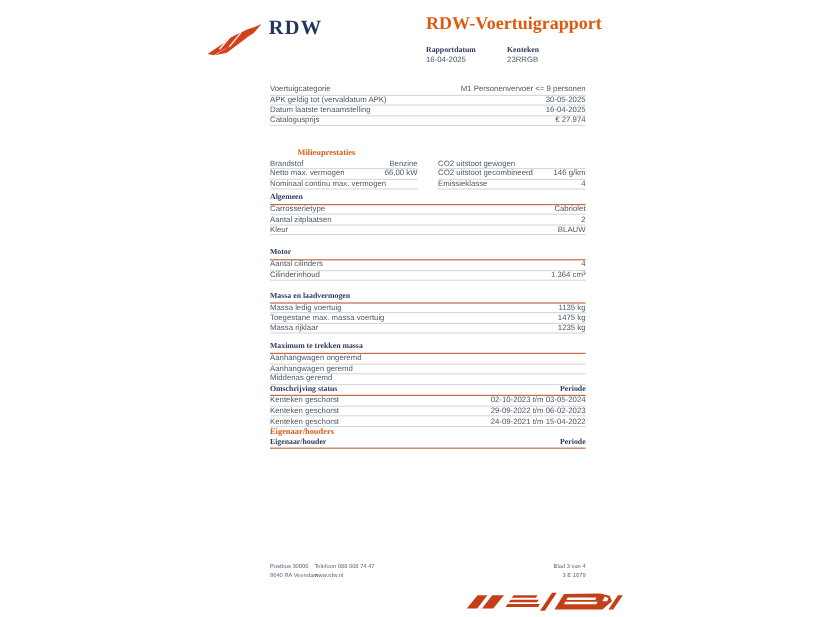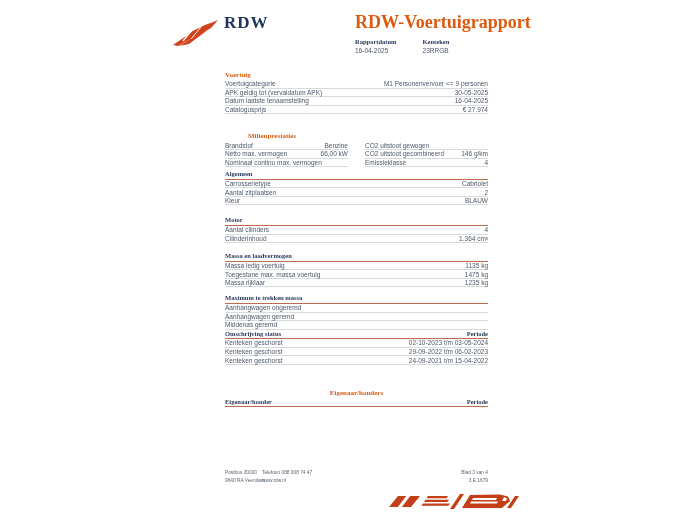--- a/index.html
+++ b/index.html
@@ -2,21 +2,21 @@
 <html><head>
 <meta charset="utf-8">
 <style>
   html,body{margin:0;padding:0;background:#ffffff;}
   body{width:685px;height:514px;font-family:"Liberation Sans",sans-serif;-webkit-font-smoothing:antialiased;}
   .doc{position:relative;width:685px;height:514px;background:#ffffff;overflow:hidden;}
 
   
   .wing{position:absolute;left:173px;top:19px;}
   .wordmark{position:absolute;left:224px;top:13px;font-family:"Liberation Serif",serif;font-weight:bold;font-size:17px;letter-spacing:1px;color:#22355e;}
-  .title{position:absolute;left:355px;top:12px;font-family:"Liberation Serif",serif;font-weight:bold;font-size:18px;color:#dd5a0e;}
+  .title{position:absolute;left:355px;top:12px;font-family:"Liberation Serif",serif;font-weight:bold;font-size:15px;color:#dd5a0e;}
   .meta{position:absolute;left:355px;top:38px;display:flex;gap:26px;}
   .meta .lbl{font-family:"Liberation Serif",serif;font-weight:bold;font-size:6.5px;color:#2d3a5c;margin-bottom:2px;}
   .meta .val{font-size:6.5px;color:#4c5868;}
 
   
   .col{position:absolute;left:225px;top:71px;width:263px;}
   .sec{font-family:"Liberation Serif",serif;font-weight:bold;font-size:7px;color:#d85c12;line-height:8px;margin:0 0 1px 0;}
   .sub{font-family:"Liberation Serif",serif;font-weight:bold;font-size:6.5px;color:#2d3a5c;border-bottom:1px solid #c06b4b;padding-bottom:1.5px;line-height:7px;}
   .row{display:flex;justify-content:space-between;align-items:center;height:8.6px;border-bottom:1px solid #d9dadd;font-size:6.5px;color:#4c5868;box-sizing:border-box;}
   .row .v{text-align:right;white-space:nowrap;}
@@ -24,21 +24,21 @@
   .twocol{display:flex;justify-content:space-between;}
   .half{width:123px;}
 
   .mt-milieu{margin-top:18px;padding-left:23px;}
   .mt-eig{margin-top:29px;}
   .mt-alg{margin-top:3px;}
   .mt-motor{margin-top:11px;}
   .mt-massa{margin-top:9px;}
   .mt-max{margin-top:7px;}
   .mt-status{margin-top:16px;}
-  .mt-own{margin-top:24px;text-align:center;}
+  .mt-own{margin-top:0;}
 
   
   .foot{position:absolute;top:469px;font-size:4.8px;color:#5a6573;line-height:8px;}
   .foot-address{left:225px;}
   .foot-contact{left:262px;}
   .foot-page{left:388px;width:100px;text-align:right;}
   .flag{position:absolute;left:386px;top:492px;}
 </style>
 </head>
 <body>
@@ -62,21 +62,20 @@
       <div class="val">16-04-2025</div>
     </div>
     <div>
       <div class="lbl">Kenteken</div>
       <div class="val">23RRGB</div>
     </div>
   </div>
 
   <div class="col">
 
-    <div class="sec">Voertuig</div>
     <div class="row">
       <span>Voertuigcategorie</span>
       <span class="v">M1 Personenvervoer &lt;= 9 personen</span>
     </div>
     <div class="row">
       <span>APK geldig tot (vervaldatum APK)</span>
       <span class="v">30-05-2025</span>
     </div>
     <div class="row">
       <span>Datum laatste tenaamstelling</span>

